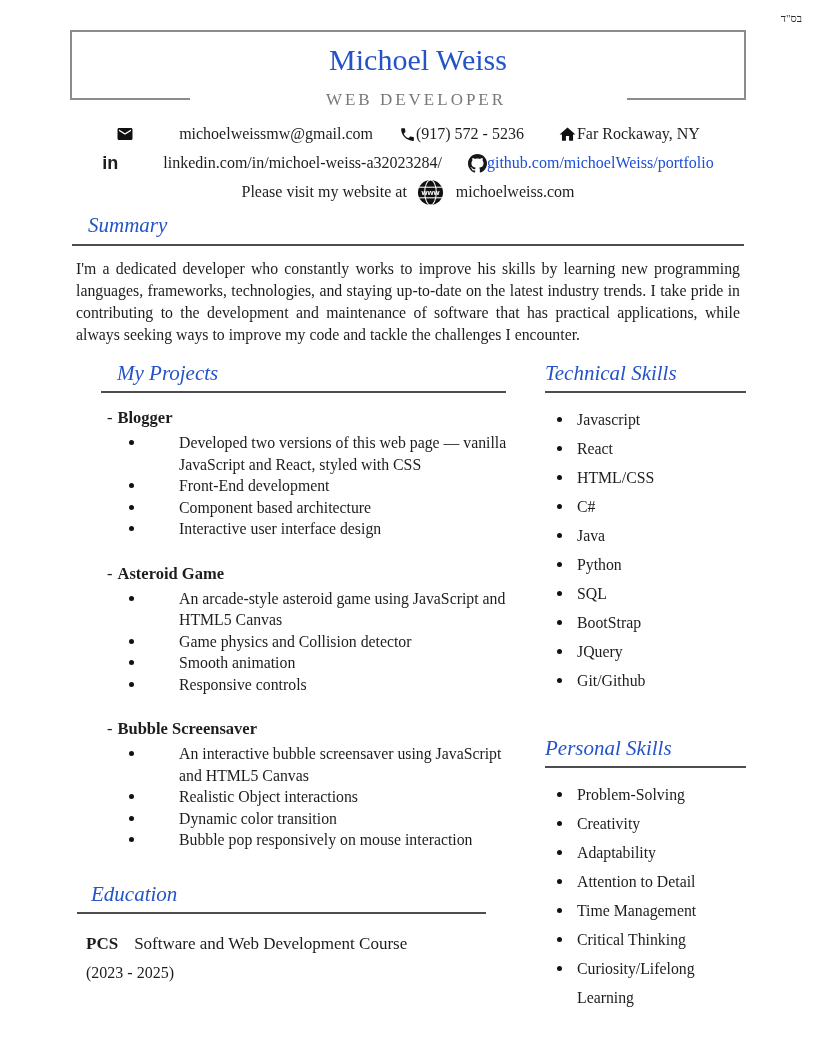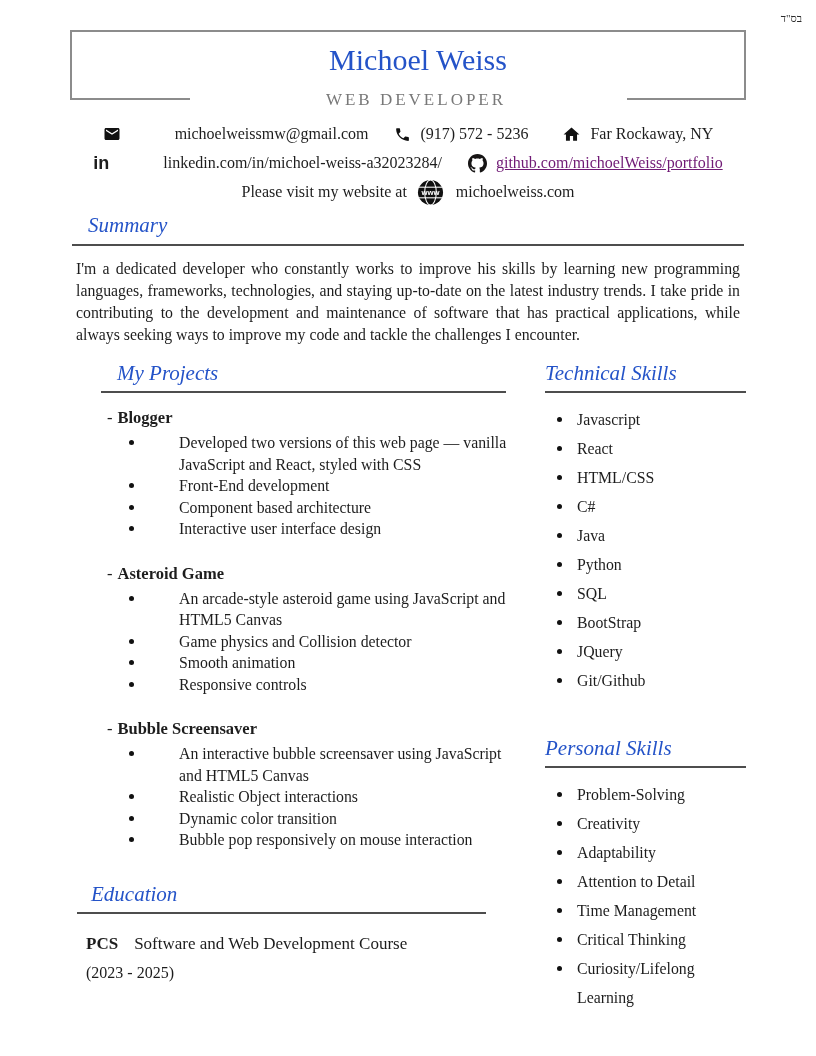--- a/index.html
+++ b/index.html
@@ -20,25 +20,25 @@
   .name { text-align:center; font-size:30px; color:#2453C8; padding-top:11px;padding-left:20px; }
   .subtitle {
     position:absolute; left:16px; right:0; bottom:-12px; text-align:center;
     font-size:17px; color:#787878; letter-spacing:3px;
   }
 
   
   .contact { margin-top:23px; }
   .c-row { display:flex; justify-content:center; align-items:center; height:22px; margin-top:7px; font-size:16px; }
   .c-group { display:flex; align-items:center; }
-  .c-icon { display:inline-flex; align-items:center; justify-content:center; margin-right:9px; }
+  .c-icon { display:inline-flex; align-items:center; justify-content:center; }
   .g1 { margin-right:26px;gap:45px; }
   .g2 { margin-right:34px; }
   .in-glyph { font-family:"Liberation Sans",sans-serif; font-weight:700; font-size:18px; line-height:1; }
-  .github-link { color:#701a75; text-decoration:underline; }
+  .github-link { color:#1d4ed8; }
   .web-note { margin-right:10px; }
   .globe-wrap { margin-right:12px; display:inline-flex; }
 
   
   .h-blue { font-style:italic; color:#2453C8; font-size:21px; line-height:26px; }
   .rule { height:2px; background:#4d4d4d; }
 
   .summary-head { margin:9px 0 0 88px; }
   .summary-rule { margin:6px 72px 0 72px; }
   .summary-text {

